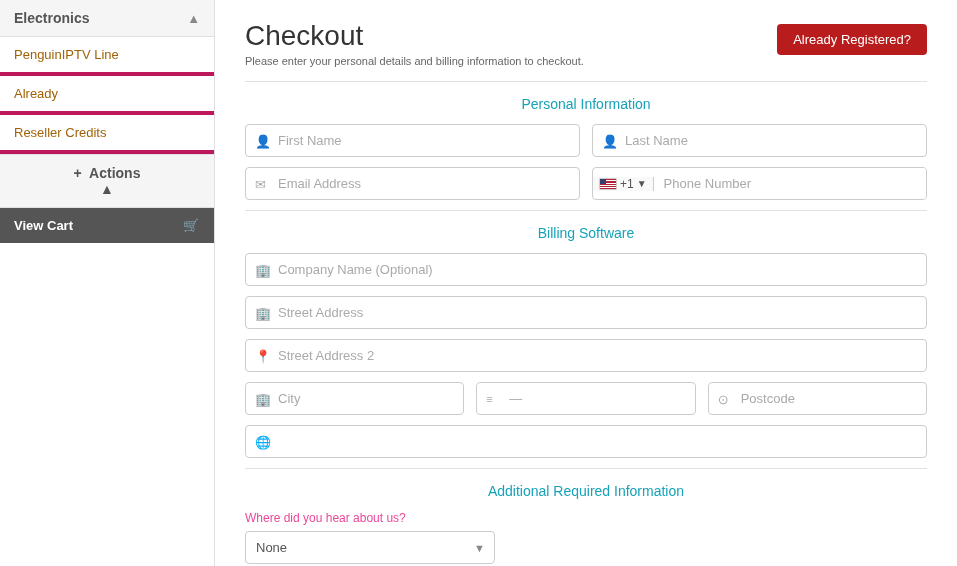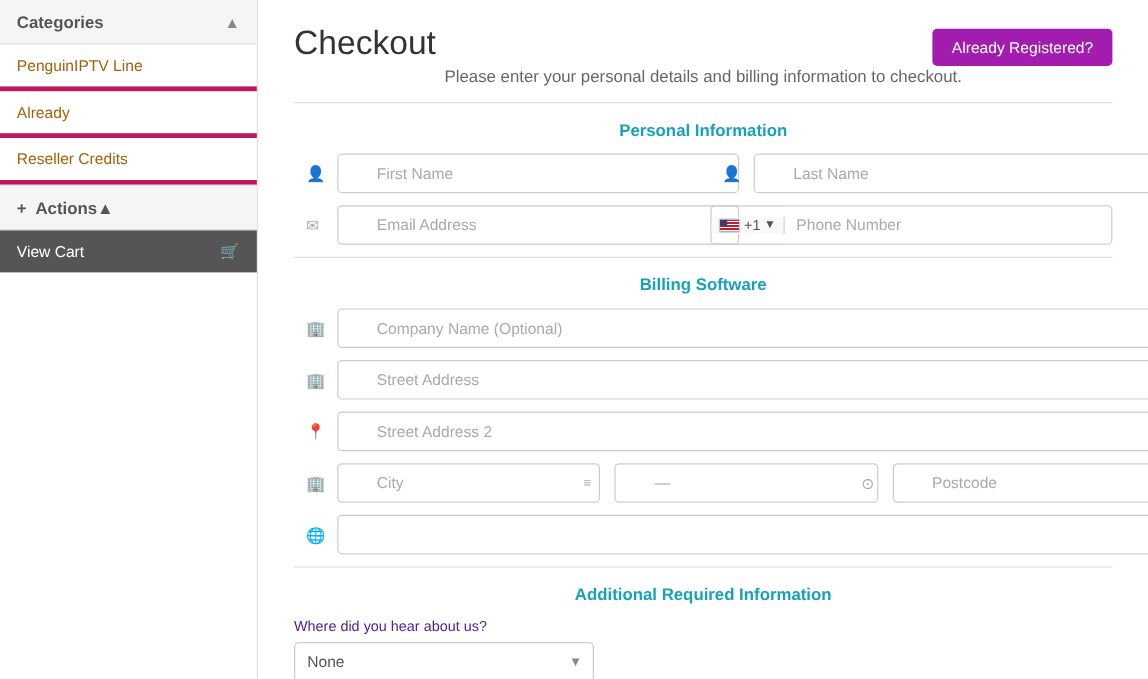--- a/index.html
+++ b/index.html
@@ -3,62 +3,62 @@
   <meta charset="utf-8">
   <style>
     * { box-sizing: border-box; margin: 0; padding: 0; }
     body { font-family: Arial, sans-serif; font-size: 14px; color: #333; background: #fff; display: flex; height: 566px; overflow: hidden; }
 
     
     .sidebar { width: 215px; min-width: 215px; background: #fff; border-right: 1px solid #e0e0e0; display: flex; flex-direction: column; }
     .sidebar-section-header { background: #f5f5f5; border-bottom: 1px solid #e0e0e0; padding: 10px 14px; display: flex; align-items: center; justify-content: space-between; font-size: 14px; font-weight: bold; color: #555; }
     .sidebar-section-header .icon { font-size: 13px; color: #888; }
     .sidebar-nav-item { padding: 10px 14px; border-bottom: 4px solid #be185d; color: #a16207; font-size: 13px; cursor: pointer; }
-    .sidebar-actions-header { background: #f5f5f5; border-top: 1px solid #e0e0e0; border-bottom: 1px solid #e0e0e0; padding: 10px 14px; display: flex; align-items: center; justify-content: flex-start; font-size: 14px; font-weight: bold; color: #555; }
-    .sidebar-view-cart { background: #555; color: #fff; padding: 10px 14px; display: flex; align-items: flex-end; justify-content: space-between; cursor: pointer; font-size: 13px; font-weight: normal; }
+    .sidebar-actions-header { background: #f5f5f5; border-top: 1px solid #e0e0e0; border-bottom: 1px solid #e0e0e0; padding: 10px 14px; display: flex; align-items: center; justify-content: center; font-size: 14px; font-weight: bold; color: #555; flex-direction: column; }
+    .sidebar-view-cart { background: #555; color: #fff; padding: 10px 14px; display: flex; align-items: flex-end; justify-content: space-between; cursor: pointer; font-size: 13px; font-weight: bold; }
 
     
     .main { flex: 1; padding: 20px 30px; overflow-y: auto; }
     .page-title { font-size: 28px; font-weight: 300; color: #333; margin-bottom: 2px; }
-    .subtitle { font-size: 14px; color: #666; margin-bottom: 14px; text-align: center; }
-    .already-registered-btn { float: right; background: #a21caf; color: #fff; border: none; padding: 8px 16px; border-radius: 4px; font-size: 13px; cursor: pointer; margin-top: -30px; }
+    .subtitle { font-size: 11px; color: #666; margin-bottom: 14px; }
+    .already-registered-btn { float: right; background: #b91c1c; color: #fff; border: none; padding: 8px 16px; border-radius: 4px; font-size: 13px; cursor: pointer; margin-top: -30px; }
     .clearfix::after { content: ''; display: block; clear: both; }
 
     hr { border: none; border-top: 1px solid #e0e0e0; margin: 10px 0; }
 
-    .section-title { text-align: center; color: #17a2b8; font-size: 14px; font-weight: bold; margin: 14px 0 12px 0; }
+    .section-title { text-align: center; color: #17a2b8; font-size: 14px; font-weight: normal; margin: 14px 0 12px 0; }
 
     .form-row { display: flex; gap: 12px; margin-bottom: 10px; }
     .form-group { flex: 1; position: relative; }
 
-    .form-input { width: 100%; padding: 8px 10px 8px 32px; border: 1px solid #ccc; border-radius: 4px; font-size: 13px; color: #555; outline: none; margin-left: 36px; }
+    .form-input { width: 100%; padding: 8px 10px 8px 32px; border: 1px solid #ccc; border-radius: 4px; font-size: 13px; color: #555; outline: none; }
     .form-input::placeholder { color: #aaa; }
     .input-icon { position: absolute; left: 10px; top: 50%; transform: translateY(-50%); color: #aaa; font-size: 13px; pointer-events: none; }
 
     .phone-group { display: flex; align-items: center; border: 1px solid #ccc; border-radius: 4px; overflow: hidden; }
     .phone-flag { display: flex; align-items: center; padding: 0 6px; background: #f9f9f9; border-right: 1px solid #ccc; font-size: 12px; gap: 3px; color: #555; white-space: nowrap; cursor: pointer; height: 100%; }
     .phone-input { flex: 1; padding: 8px 10px; border: none; font-size: 13px; color: #555; outline: none; }
     .phone-input::placeholder { color: #aaa; }
 
     .additional-section { margin-top: 10px; }
-    .where-label { font-size: 12px; color: #4c1d95; margin-bottom: 6px; display: block; }
+    .where-label { font-size: 12px; color: #ec4899; margin-bottom: 6px; display: block; }
     .select-dropdown { width: 250px; padding: 8px 30px 8px 10px; border: 1px solid #ccc; border-radius: 4px; font-size: 13px; color: #555; outline: none; background: #fff; appearance: none; position: relative; }
     .select-wrapper { position: relative; display: inline-block; }
     .select-wrapper::after { content: '▼'; position: absolute; right: 10px; top: 50%; transform: translateY(-50%); font-size: 11px; color: #888; pointer-events: none; }
 
     
     .flag-us { width: 18px; height: 12px; background: linear-gradient(#B22234 0%, #B22234 15%, #fff 15%, #fff 23%, #B22234 23%, #B22234 38%, #fff 38%, #fff 46%, #B22234 46%, #B22234 61%, #fff 61%, #fff 69%, #B22234 69%, #B22234 84%, #fff 84%, #fff 92%, #B22234 92%, #B22234 100%); display: inline-block; border: 1px solid #ccc; border-radius: 1px; position: relative; overflow: hidden; }
     .flag-us::before { content: ''; position: absolute; top: 0; left: 0; width: 40%; height: 55%; background: #3C3B6E; }
   </style>
 </head>
 <body>
 
 <div class="sidebar">
   <div class="sidebar-section-header">
-    <span>Categories</span>
+    <span>Electronics</span>
     <span class="icon">▲</span>
   </div>
 
   <div class="sidebar-nav-item">
     <span>PenguinIPTV Line</span>
   </div>
   <div class="sidebar-nav-item">
     <span>Already</span>
   </div>
   <div class="sidebar-nav-item">

